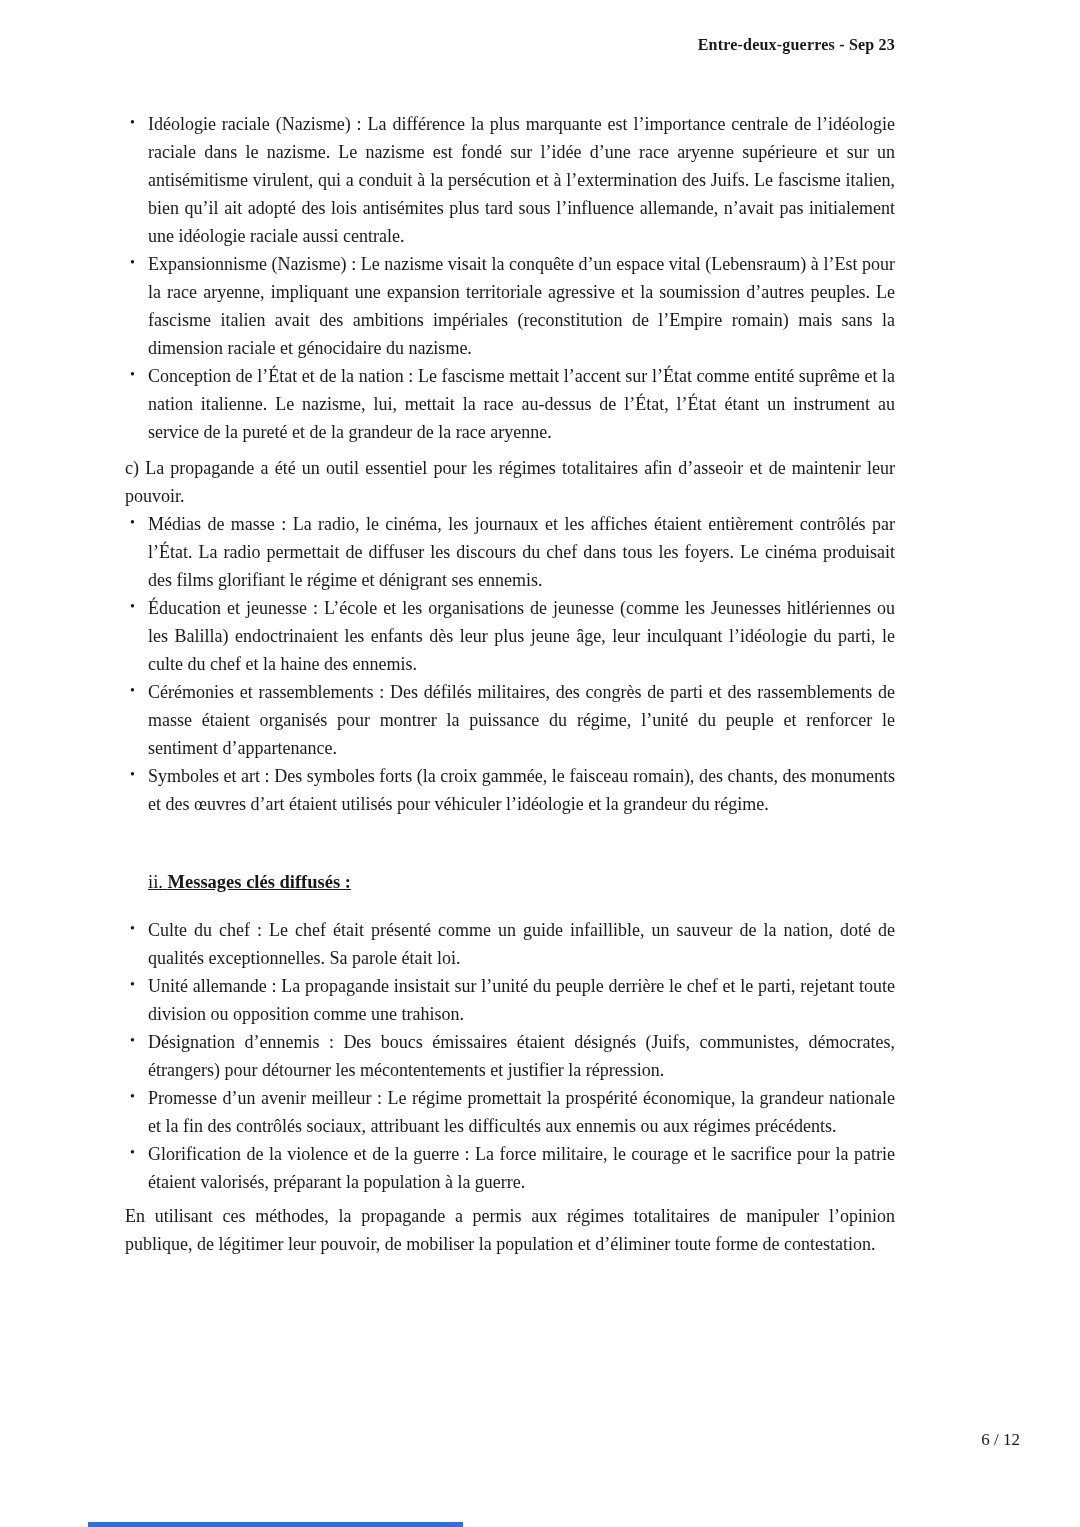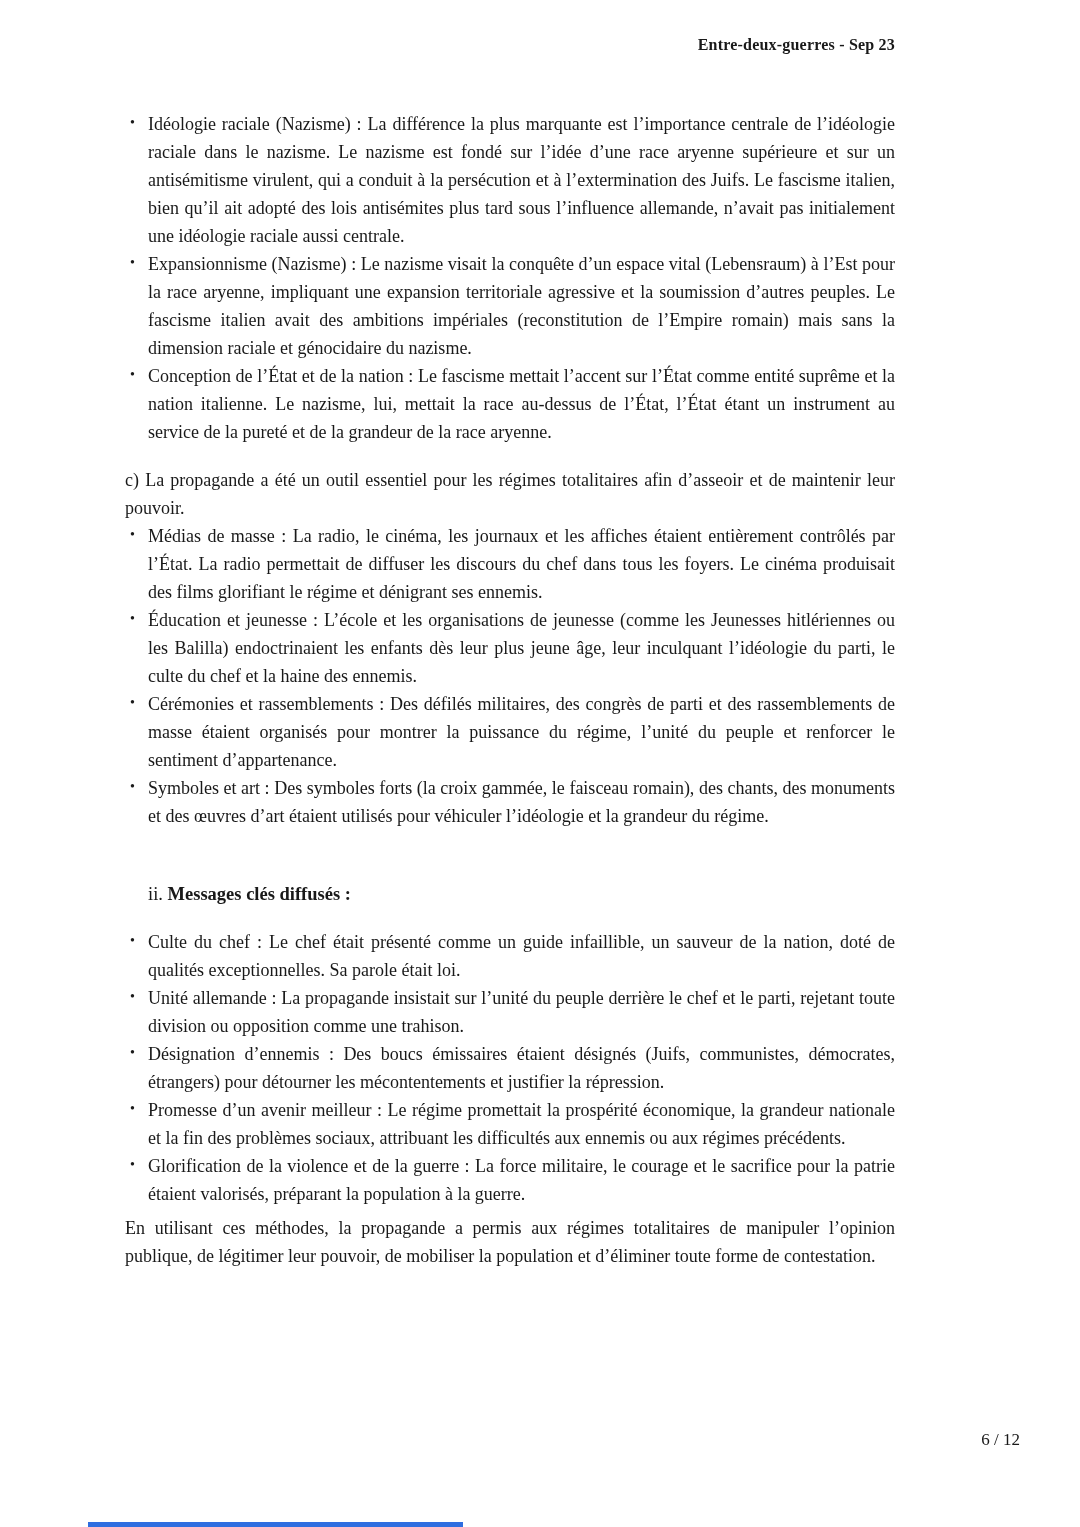--- a/index.html
+++ b/index.html
@@ -35,21 +35,21 @@
     position:absolute;
     left:5px;
     top:-1px;
     font-size:14px;
   }
   .lbl{font-weight:400;}
   .para-c{margin-top:8px;}
   .subhead{margin-top:62px;padding-left:23px;font-size:18.5px;text-align:left;}
   .subhead .title{font-weight:700;}
   .subhead + ul.bullets{margin-top:20px;}
-  .subhead.second{margin-top:50px;}
+  .subhead.second{margin-top:50px;text-decoration:underline;}
   .closing{margin-top:6px;}
   .footer{
     position:absolute;
     top:1430px;
     left:14px;right:0;
     text-align:right;
     font-size:17px;
   }
   .bottom-bar{
     position:absolute;
@@ -76,21 +76,21 @@
       <li>
         <span class="marker">•</span><span class="lbl">Expansionnisme (Nazisme) :</span>
         <span>Le nazisme visait la conquête d’un espace vital (Lebensraum) à l’Est pour la race aryenne, impliquant une expansion territoriale agressive et la soumission d’autres peuples. Le fascisme italien avait des ambitions impériales (reconstitution de l’Empire romain) mais sans la dimension raciale et génocidaire du nazisme.</span>
       </li>
       <li>
         <span class="marker">•</span><span class="lbl">Conception de l’État et de la nation :</span>
         <span>Le fascisme mettait l’accent sur l’État comme entité suprême et la nation italienne. Le nazisme, lui, mettait la race au-dessus de l’État, l’État étant un instrument au service de la pureté et de la grandeur de la race aryenne.</span>
       </li>
     </ul>
 
-    <p class="para-c" style="margin:20px 0 0 0;">c) La propagande a été un outil essentiel pour les régimes totalitaires afin d’asseoir et de maintenir leur pouvoir.</p>
+    <p class="para-c" style="margin:8px 0 0 0;">c) La propagande a été un outil essentiel pour les régimes totalitaires afin d’asseoir et de maintenir leur pouvoir.</p>
 
 
     <ul class="bullets">
       <li>
         <span class="marker">•</span><span class="lbl">Médias de masse :</span>
         <span>La radio, le cinéma, les journaux et les affiches étaient entièrement contrôlés par l’État. La radio permettait de diffuser les discours du chef dans tous les foyers. Le cinéma produisait des films glorifiant le régime et dénigrant ses ennemis.</span>
       </li>
       <li>
         <span class="marker">•</span><span class="lbl">Éducation et jeunesse :</span>
         <span>L’école et les organisations de jeunesse (comme les Jeunesses hitlériennes ou les Balilla) endoctrinaient les enfants dès leur plus jeune âge, leur inculquant l’idéologie du parti, le culte du chef et la haine des ennemis.</span>
@@ -118,21 +118,21 @@
       <li>
         <span class="marker">•</span><span class="lbl">Unité allemande :</span>
         <span>La propagande insistait sur l’unité du peuple derrière le chef et le parti, rejetant toute division ou opposition comme une trahison.</span>
       </li>
       <li>
         <span class="marker">•</span><span class="lbl">Désignation d’ennemis :</span>
         <span>Des boucs émissaires étaient désignés (Juifs, communistes, démocrates, étrangers) pour détourner les mécontentements et justifier la répression.</span>
       </li>
       <li>
         <span class="marker">•</span><span class="lbl">Promesse d’un avenir meilleur :</span>
-        <span>Le régime promettait la prospérité économique, la grandeur nationale et la fin des problèmes sociaux, attribuant les difficultés aux ennemis ou aux régimes précédents.</span>
+        <span>Le régime promettait la prospérité économique, la grandeur nationale et la fin des contrôlés sociaux, attribuant les difficultés aux ennemis ou aux régimes précédents.</span>
       </li>
       <li>
         <span class="marker">•</span><span class="lbl">Glorification de la violence et de la guerre :</span>
         <span>La force militaire, le courage et le sacrifice pour la patrie étaient valorisés, préparant la population à la guerre.</span>
       </li>
     </ul>
 
     <p class="closing" style="margin:6px 0 0 0;">En utilisant ces méthodes, la propagande a permis aux régimes totalitaires de manipuler l’opinion publique, de légitimer leur pouvoir, de mobiliser la population et d’éliminer toute forme de contestation.</p>
 
   </div>

